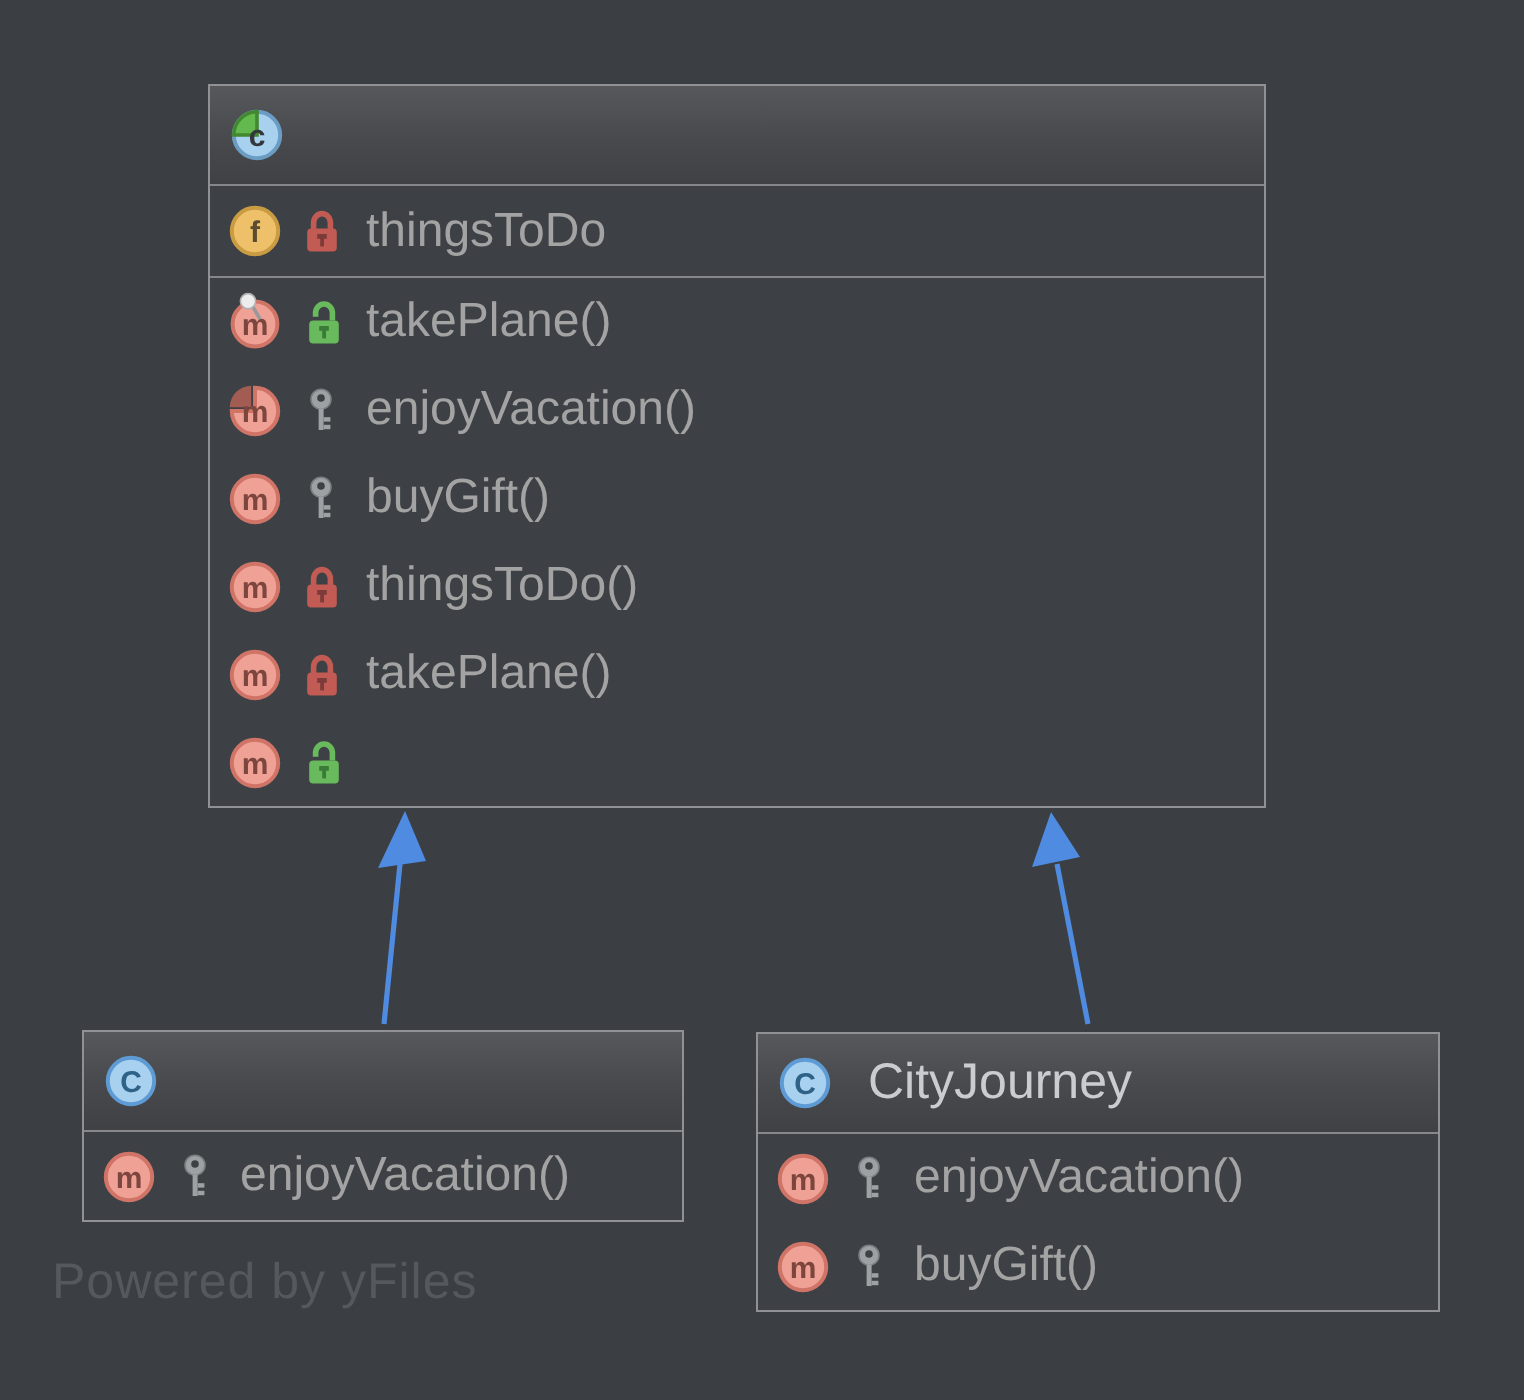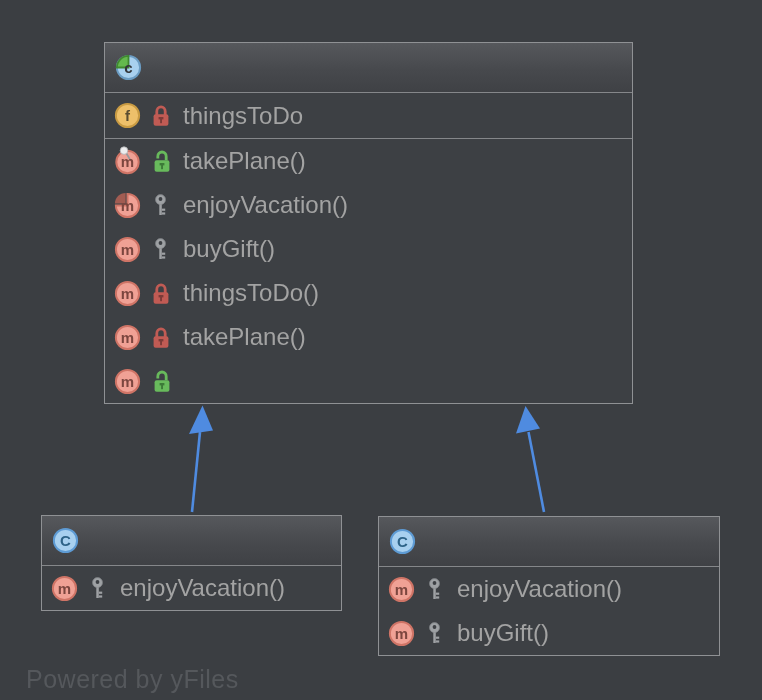--- a/index.html
+++ b/index.html
@@ -29,21 +29,21 @@
   .member-row{
     display:flex;align-items:center;height:44px;padding-left:9px;
     white-space:nowrap;
   }
   .section.fields .member-row{height:45px;}
   .row-icon{flex:0 0 auto;margin-right:9px;display:block;}
   .mod-slot{flex:0 0 21px;display:flex;justify-content:center;margin-right:12px;}
   .member-label{font-size:24px;color:#a3a3a3;}
   .icon-letter{font-family:"Liberation Sans",sans-serif;font-weight:bold;}
   .watermark{
-    position:absolute;left:26px;top:665px;z-index:0;
+    position:absolute;left:26px;top:627px;z-index:0;
     font-size:25px;color:#55585c;letter-spacing:0.5px;
   }
 </style>
 </head>
 <body>
 
 <svg class="edges" width="762" height="700">
   <g>
     <line x1="192" y1="512" x2="200" y2="432" stroke="#4f8be0" stroke-width="2.6"></line>
     <polygon points="202.5,405.5 189,434 213,430.5" fill="#4f8be0"></polygon>
@@ -216,20 +216,21 @@
   </div>
 </div>
 
 <div class="class-node" style="left:378px;top:516px;width:342px;">
 
   <div class="node-header">
     <svg class="row-icon" width="27" height="27" viewBox="0 0 27 27">
       <circle cx="13.5" cy="13.5" r="11.6" fill="#a8d0ef" stroke="#5e9bd4" stroke-width="2"></circle>
       <text class="icon-letter" x="13.5" y="18.8" text-anchor="middle" font-size="15" fill="#2e6387">C</text>
     </svg>
+    <span class="node-title">CityJourney</span>
   </div>
 
   <div class="section methods">
     <div class="member-row">
       <svg class="row-icon" width="27" height="27" viewBox="0 0 27 27">
         <circle cx="13.5" cy="13.5" r="11.6" fill="#f0a195" stroke="#cf7466" stroke-width="2"></circle>
         <text class="icon-letter" x="13.5" y="18.8" text-anchor="middle" font-size="15" fill="#7c463f">m</text>
       </svg>
       <span class="mod-slot">
         <svg width="15" height="23" viewBox="0 0 15 23">

